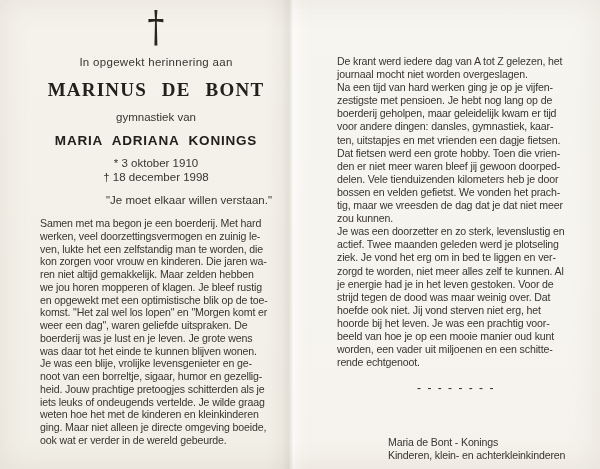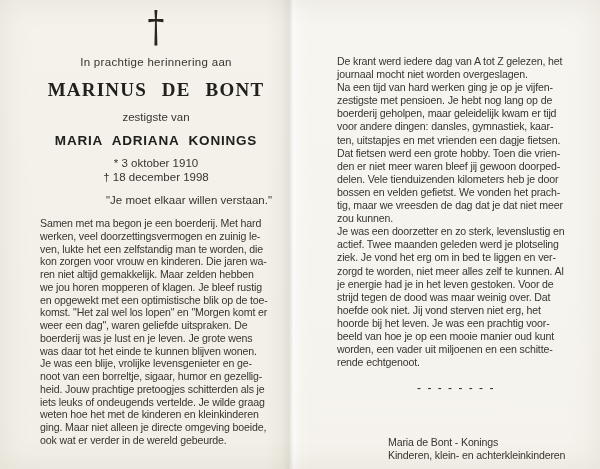--- a/index.html
+++ b/index.html
@@ -119,23 +119,23 @@
 <body>
 
 <div class="scan">
 
   <div class="page-left"></div>
   <div class="page-right"></div>
   <div class="center-fold"></div>
 
   <div class="left-col">
     <div class="cross">†</div>
-    <div class="intro">In prachtige herinnering aan</div>
+    <div class="intro">In opgewekt herinnering aan</div>
     <div class="deceased-name">MARINUS DE BONT</div>
-    <div class="relation">zestigste van</div>
+    <div class="relation">gymnastiek van</div>
     <div class="spouse-name">MARIA ADRIANA KONINGS</div>
     <div class="birth-date">* 3 oktober 1910</div>
     <div class="death-date">† 18 december 1998</div>
     <div class="quote">"Je moet elkaar willen verstaan."</div>
     <div class="left-body body-text">Samen met ma begon je een boerderij. Met hard
 werken, veel doorzettingsvermogen en zuinig le-
 ven, lukte het een zelfstandig man te worden, die
 kon zorgen voor vrouw en kinderen. Die jaren wa-
 ren niet altijd gemakkelijk. Maar zelden hebben
 we jou horen mopperen of klagen. Je bleef rustig

